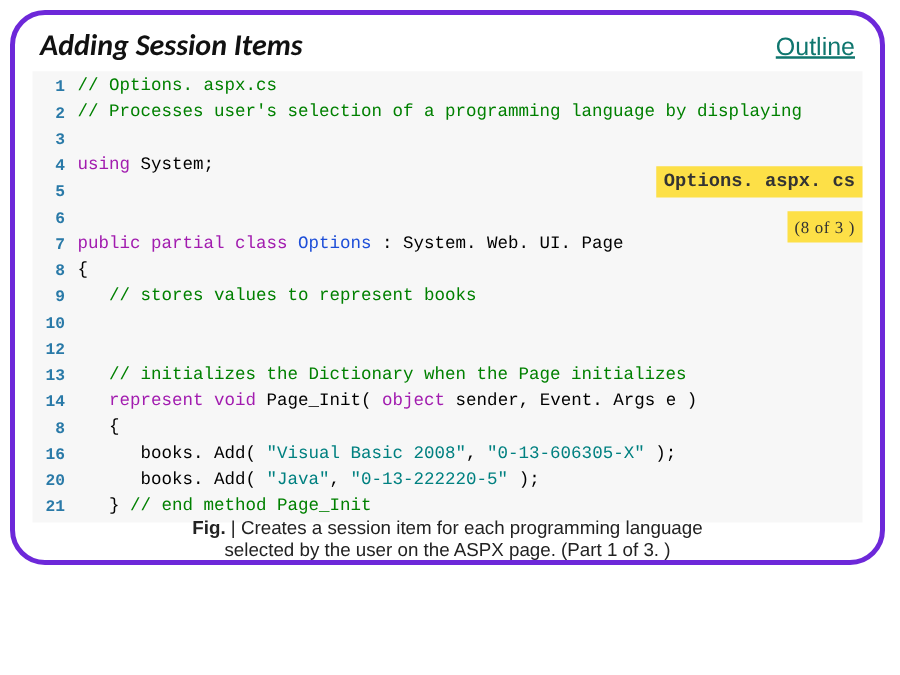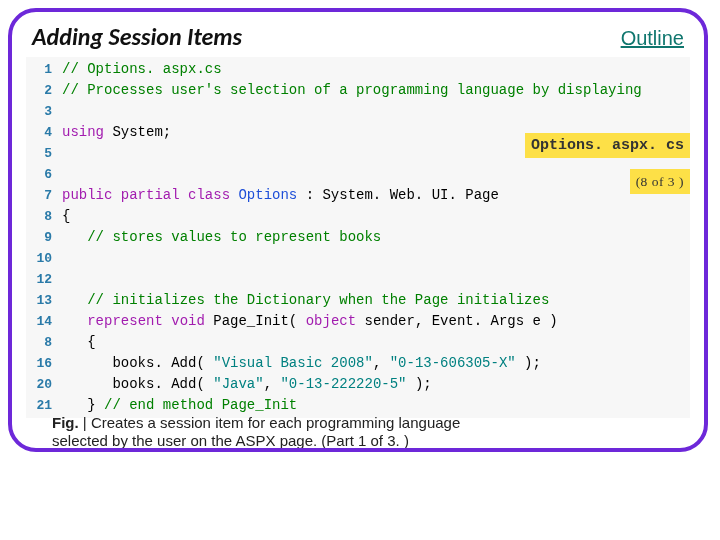--- a/index.html
+++ b/index.html
@@ -87,21 +87,21 @@
     color: #333;
     letter-spacing: 0.5px;
   }
   .caption {
     position: absolute;
     bottom: -2px;
     left: 40px;
     right: 40px;
     font-family: Arial, sans-serif;
     font-size: 15px;
-    text-align: left;
+    text-align: center;
     line-height: 18px;
     color: #222;
   }
   .caption .fig { font-weight: bold; }
 </style>
 </head>
 <body>
 
 <div class="slide">
 

